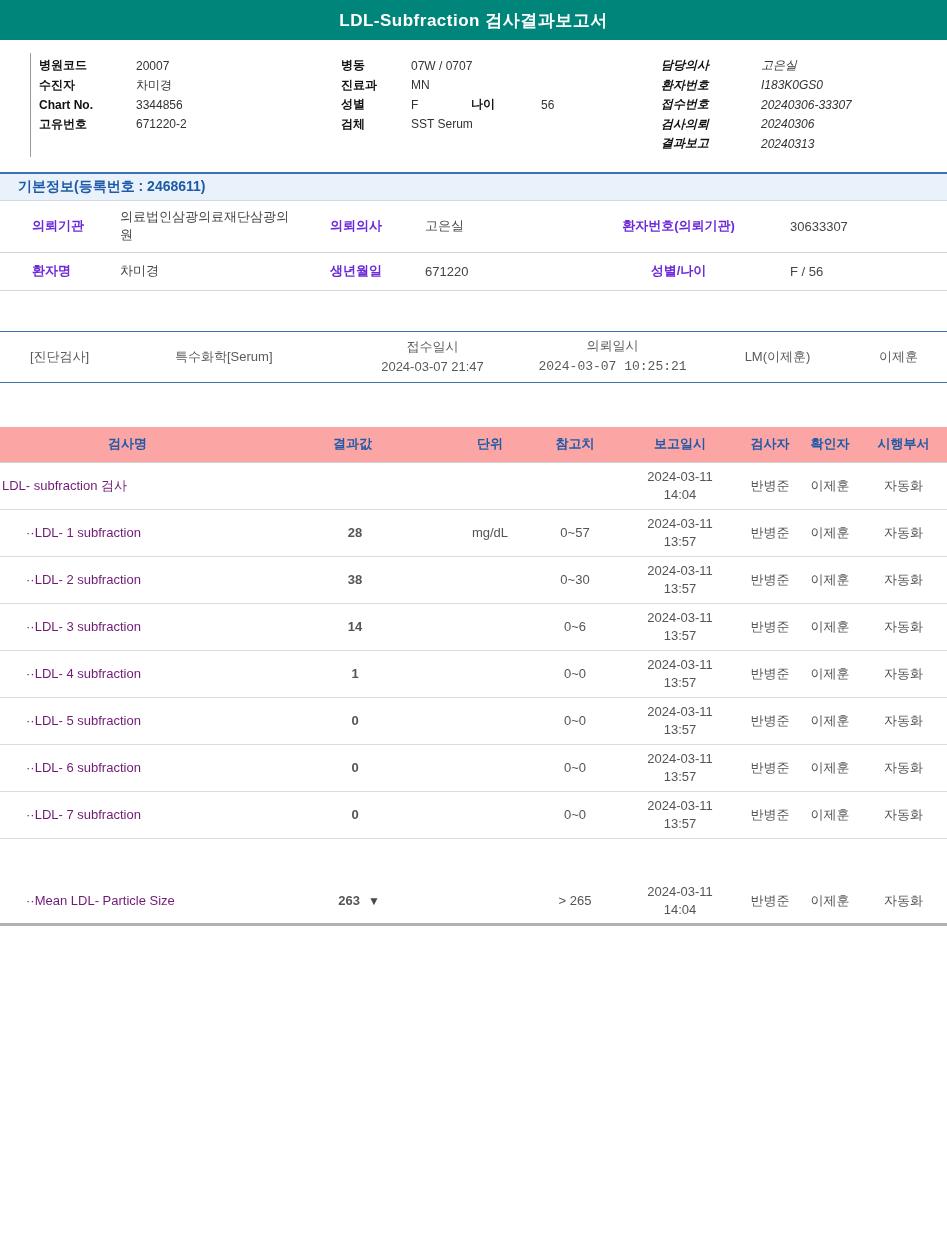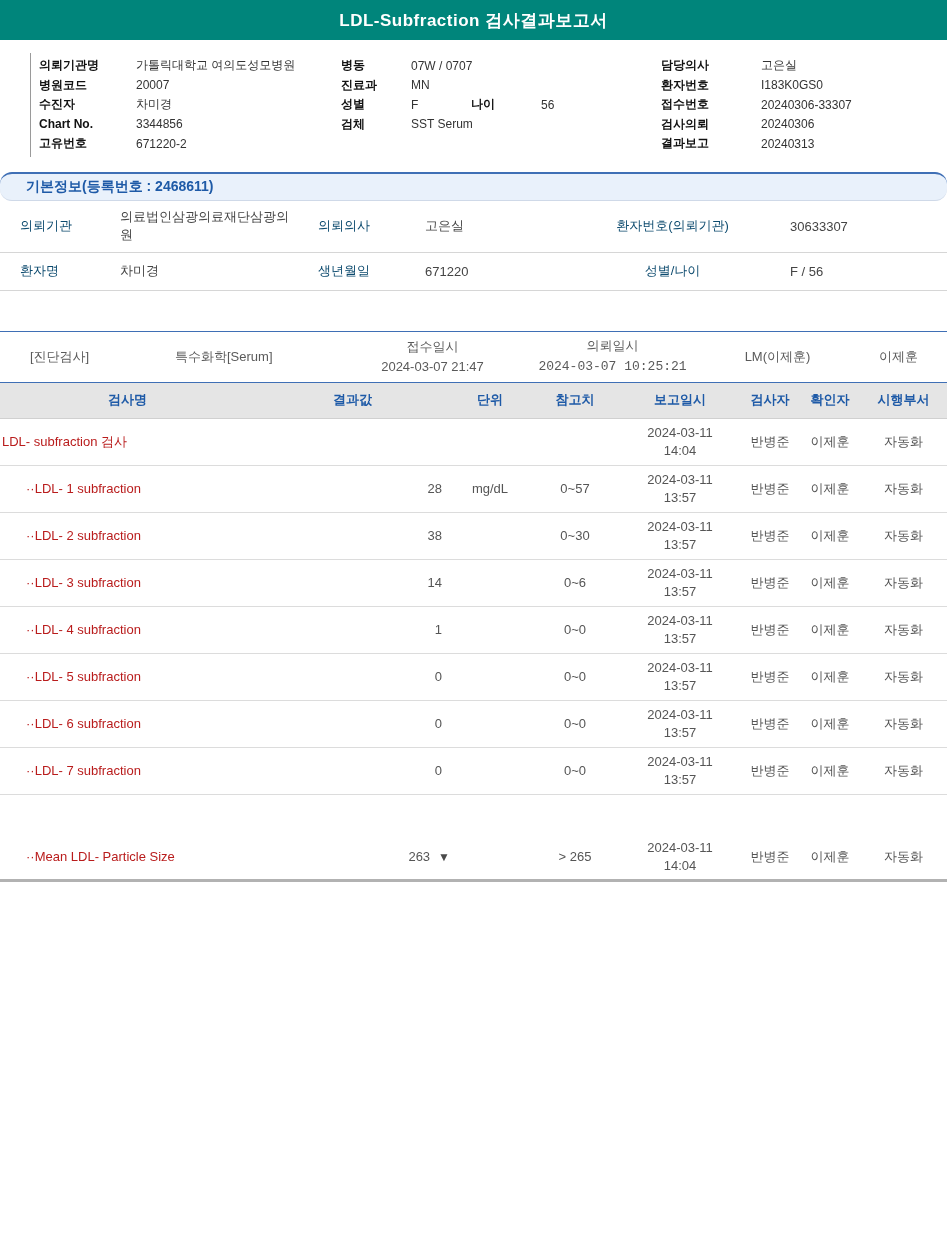--- a/index.html
+++ b/index.html
@@ -13,40 +13,40 @@
   .titlebar { height:40px; background:#00857B;
     display:flex; align-items:center; justify-content:center; }
   .titlebar h1 { color:#fff; font-size:17px; font-weight:bold; letter-spacing:.5px; }
 
   
   .pheader { display:flex; margin:13px 0 0 30px; border-left:1px solid #9a9a9a;
     padding:3px 0 3px 8px; }
   .pcol { display:flex; flex-direction:column; }
   .pcol.left  { width:302px; }
   .pcol.mid   { width:320px; }
-  .pcol.right { flex:1; }
+  .pcol.right { flex:1;font-style:italic; }
   .hrow { display:flex; height:19.5px; align-items:center; font-size:12px; }
   .hlabel { font-weight:bold; color:#111; width:97px; flex:none; }
   .pcol.mid .hlabel  { width:70px; }
   .pcol.right .hlabel{ width:100px; }
   .hvalue { color:#333; }
   .hvalue.w60 { width:60px; flex:none; }
   .hlabel.w45 { width:45px; flex:none; }
 
   
   .section-bar { margin-top:15px; height:29px; background:#E9F1FB;
     border-top:2px solid #3F6FB5; border-bottom:1px solid #cfd9e8;
-    display:flex; align-items:center; padding-left:26px;border-radius:12px; }
+    display:flex; align-items:center; padding-left:18px; }
   .section-bar .stitle { color:#1E5AA7; font-weight:bold; font-size:14px; }
 
   .bi-row { display:grid; grid-template-columns:120px 198px 107px 175px 145px 1fr;
     align-items:center; border-bottom:1px solid #d6d6d6; font-size:13px; }
   .bi-row.r1 { min-height:52px; }
   .bi-row.r2 { min-height:38px; }
-  .bi-label { font-weight:normal; color:#0c4a6e; }
+  .bi-label { font-weight:bold; color:#6d28d9;margin-left:12px; }
   .bi-label.first  { padding-left:20px; }
   .bi-label.center { text-align:center; }
   .bi-value { color:#444; }
   .bi-value.org  { max-width:178px; line-height:1.4; padding:6px 0; }
   .bi-value.last { padding-left:45px; }
 
   
   .diag-band { margin-top:40px; height:52px;
     border-top:1px solid #3F6FB5; border-bottom:1px solid #3F6FB5;
     display:flex; align-items:center; font-size:13px; color:#5a5a5a; }
@@ -55,43 +55,39 @@
   .db-block   { text-align:center; line-height:1.5; }
   .db-receipt { width:175px; flex:none; }
   .db-request { width:185px; flex:none;font-family:Liberation Mono, monospace; }
   .db-lab     { width:145px; text-align:center; flex:none; }
   .db-reporter{ flex:1; text-align:center; }
 
   
   .rt-header, .trow { display:grid;
     grid-template-columns:255px 195px 80px 90px 120px 60px 60px 1fr;
     align-items:center; text-align:center; }
-  .rt-header { height:36px; background:#e5e5e5; color:#1E5AA7; font-weight:bold;
-    font-size:13px; border-bottom:1px solid #d0d0d0; }
+  .rt-header { height:36px; background:#fca5a5; color:#1E5AA7; font-weight:bold;
+    font-size:13px; border-bottom:1px solid #d0d0d0;margin-top:44px; }
   .trow { min-height:47px; border-bottom:1px solid #dcdcdc; font-size:13px; color:#555; }
   .trow:last-child { border-bottom:3px solid #b2b2b2;margin-top:40px; }
-  .c.name  { text-align:left; padding-left:2px; color:#b91c1c; }
+  .c.name  { text-align:left; padding-left:2px; color:#701a75; }
   .trow.indent .c.name { padding-left:26px; }
-  .c.value { text-align:right; padding-left:13px; }
+  .c.value { text-align:center; padding-left:13px;font-weight:bold; }
   .flag { margin-left:8px; font-size:12px; color:#4a4a4a; }
   .c.date { line-height:1.35; }
 </style>
 </head>
 <body>
 
 <div class="titlebar">
   <h1>LDL-Subfraction 검사결과보고서</h1>
 </div>
 
 <div class="pheader">
   <div class="pcol left" id="ph-left">
-      <div class="hrow">
-        <span class="hlabel">의뢰기관명</span>
-        <span class="hvalue">가톨릭대학교 여의도성모병원</span>
-      </div>
       <div class="hrow">
         <span class="hlabel">병원코드</span>
         <span class="hvalue">20007</span>
       </div>
       <div class="hrow">
         <span class="hlabel">수진자</span>
         <span class="hvalue">차미경</span>
       </div>
       <div class="hrow">
         <span class="hlabel">Chart No.</span>

